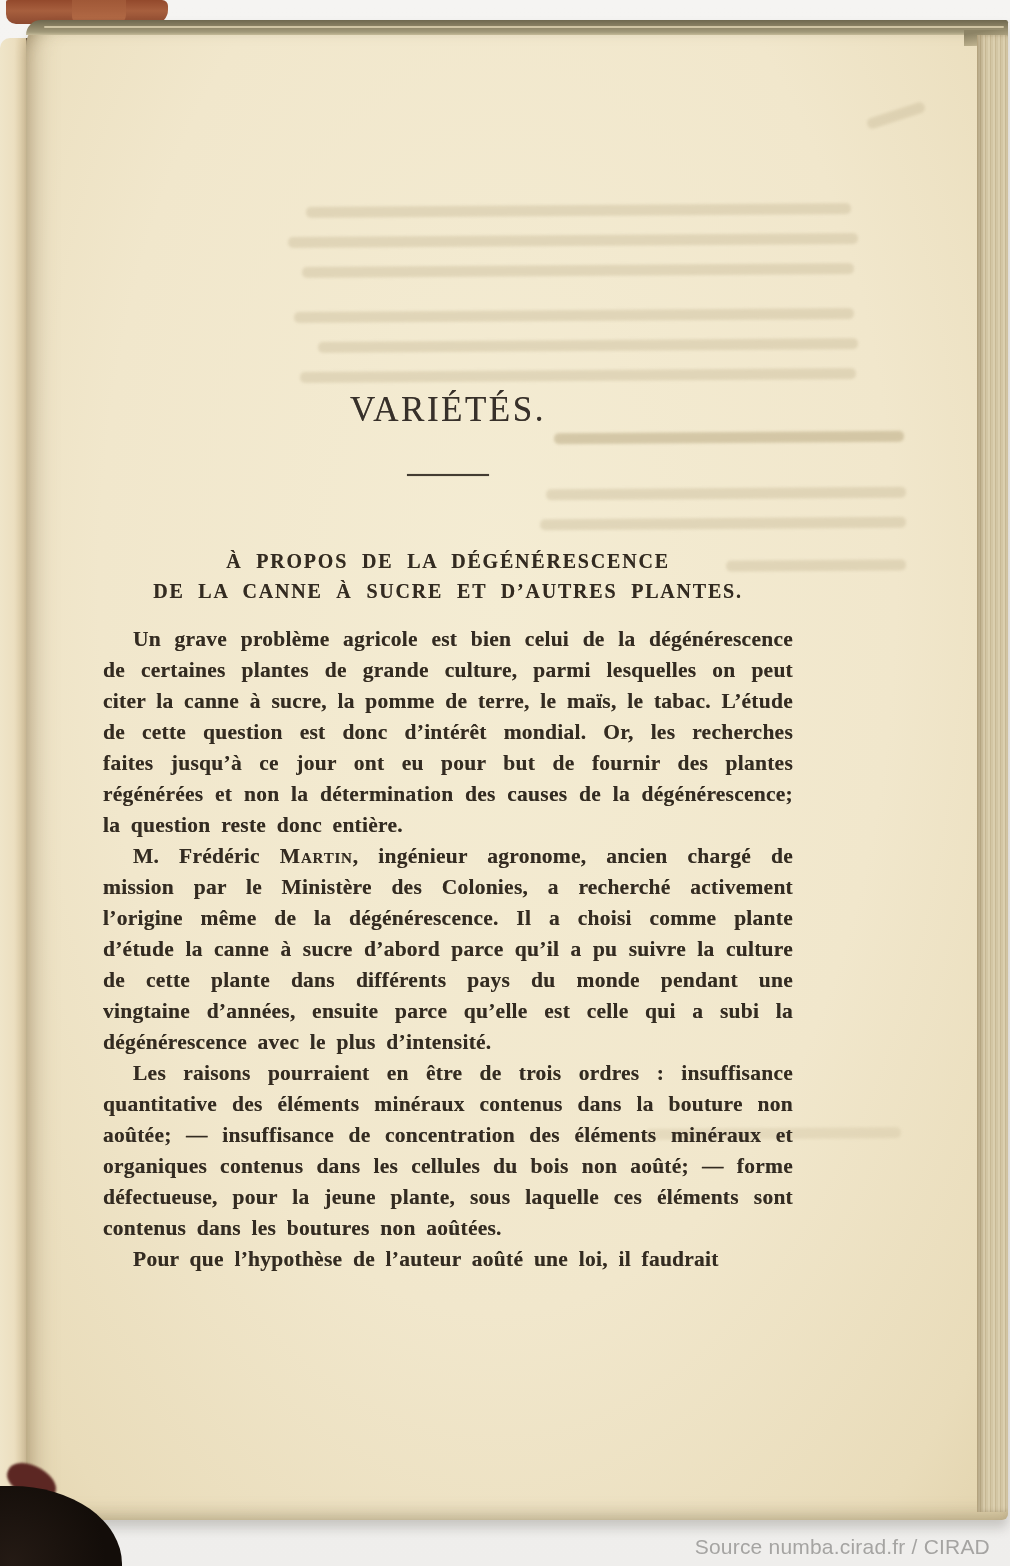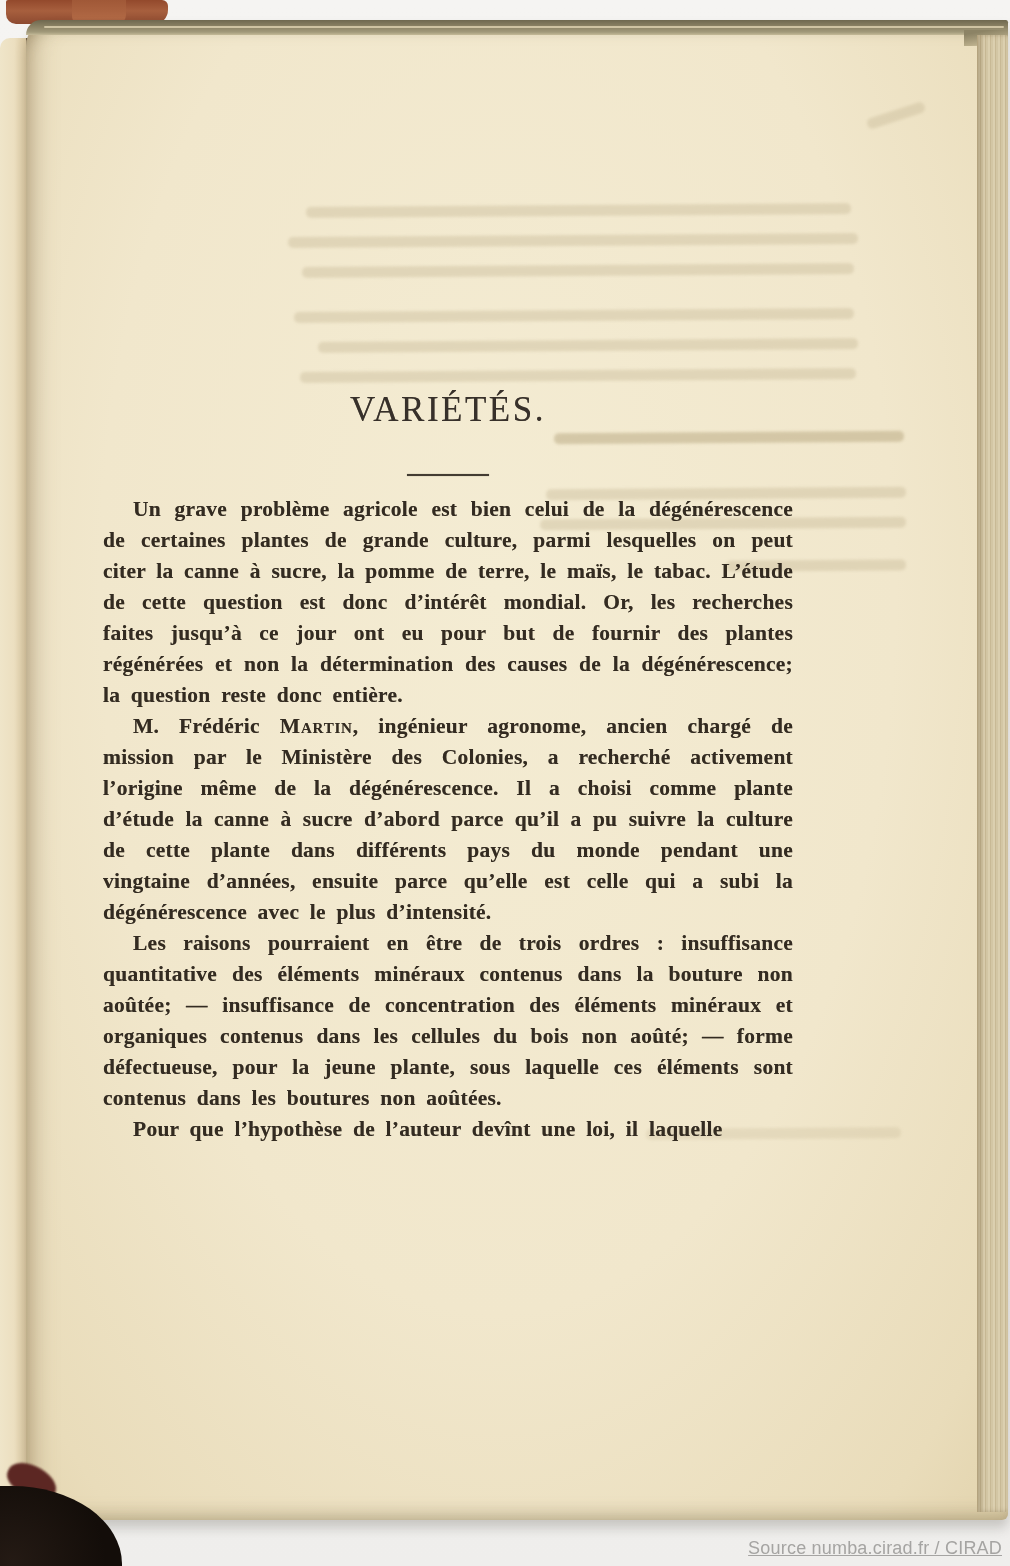--- a/index.html
+++ b/index.html
@@ -111,23 +111,23 @@
     border-top-right-radius: 110px 78px;
     z-index: 3;
   }
   .maroon-sliver {
     position: absolute; left: 6px; top: 1466px; width: 52px; height: 30px;
     background: #5c2723; border-radius: 50% 60% 40% 50%;
     transform: rotate(24deg); z-index: 2; filter: blur(1px);
   }
 
   .footer-source {
-    position: absolute; right: 8px; bottom: 7px;
-    font-family: "Liberation Sans", sans-serif; font-size: 18px;
-    color: #a5a4a2; letter-spacing: 0.2px; z-index: 4; text-decoration: underline;
+    position: absolute; right: 20px; bottom: 7px;
+    font-family: "Liberation Sans", sans-serif; font-size: 21px;
+    color: #a5a4a2; letter-spacing: 0.2px; z-index: 4;
   }
 </style>
 </head>
 <body>
 
 <div class="scan">
 
   <div class="cover-fragment"></div>
   <div class="left-sliver"></div>
 
@@ -147,26 +147,30 @@
     <div class="ghost dark" style="left:528px; top:412px; width:350px;"></div>
     <div class="ghost" style="left:520px; top:468px; width:360px;"></div>
     <div class="ghost" style="left:514px; top:498px; width:366px;"></div>
     <div class="ghost" style="left:700px; top:540px; width:180px;"></div>
     <div class="ghost" style="left:840px; top:90px; width:60px; transform:rotate(-18deg);"></div>
     <div class="ghost" style="left:620px; top:1108px; width:255px; opacity:.28;"></div>
 
     <div class="content">
       <h1 class="section-title">VARIÉTÉS.</h1>
       <div class="rule"></div>
+      <h2 class="article-title">
+        <span>À PROPOS DE LA DÉGÉNÉRESCENCE</span><br>
+        <span>DE LA CANNE À SUCRE ET D’AUTRES PLANTES.</span>
+      </h2>
 
       <div class="bodytext">
         <p>Un grave problème agricole est bien celui de la dégénérescence de certaines plantes de grande culture, parmi lesquelles on peut citer la canne à sucre, la pomme de terre, le maïs, le tabac. L’étude de cette question est donc d’intérêt mondial. Or, les recherches faites jusqu’à ce jour ont eu pour but de fournir des plantes régénérées et non la détermination des causes de la dégénérescence; la question reste donc entière.</p>
         <p><span>M. Frédéric </span><span class="sc">Martin</span><span>, ingénieur agronome, ancien chargé de mission par le Ministère des Colonies, a recherché activement l’origine même de la dégénérescence. Il a choisi comme plante d’étude la canne à sucre d’abord parce qu’il a pu suivre la culture de cette plante dans différents pays du monde pendant une vingtaine d’années, ensuite parce qu’elle est celle qui a subi la dégénérescence avec le plus d’intensité.</span></p>
         <p>Les raisons pourraient en être de trois ordres : insuffisance quantitative des éléments minéraux contenus dans la bouture non aoûtée; — insuffisance de concentration des éléments minéraux et organiques contenus dans les cellules du bois non aoûté; — forme défectueuse, pour la jeune plante, sous laquelle ces éléments sont contenus dans les boutures non aoûtées.</p>
-        <p>Pour que l’hypothèse de l’auteur devînt une loi, il laquelle</p>
+        <p>Pour que l’hypothèse de l’auteur aoûté une loi, il faudrait</p>
       </div>
     </div>
   </div>
 
   <div class="maroon-sliver"></div>
   <div class="black-corner"></div>
 
   <div class="footer-source">Source numba.cirad.fr / CIRAD</div>
 </div>
 

